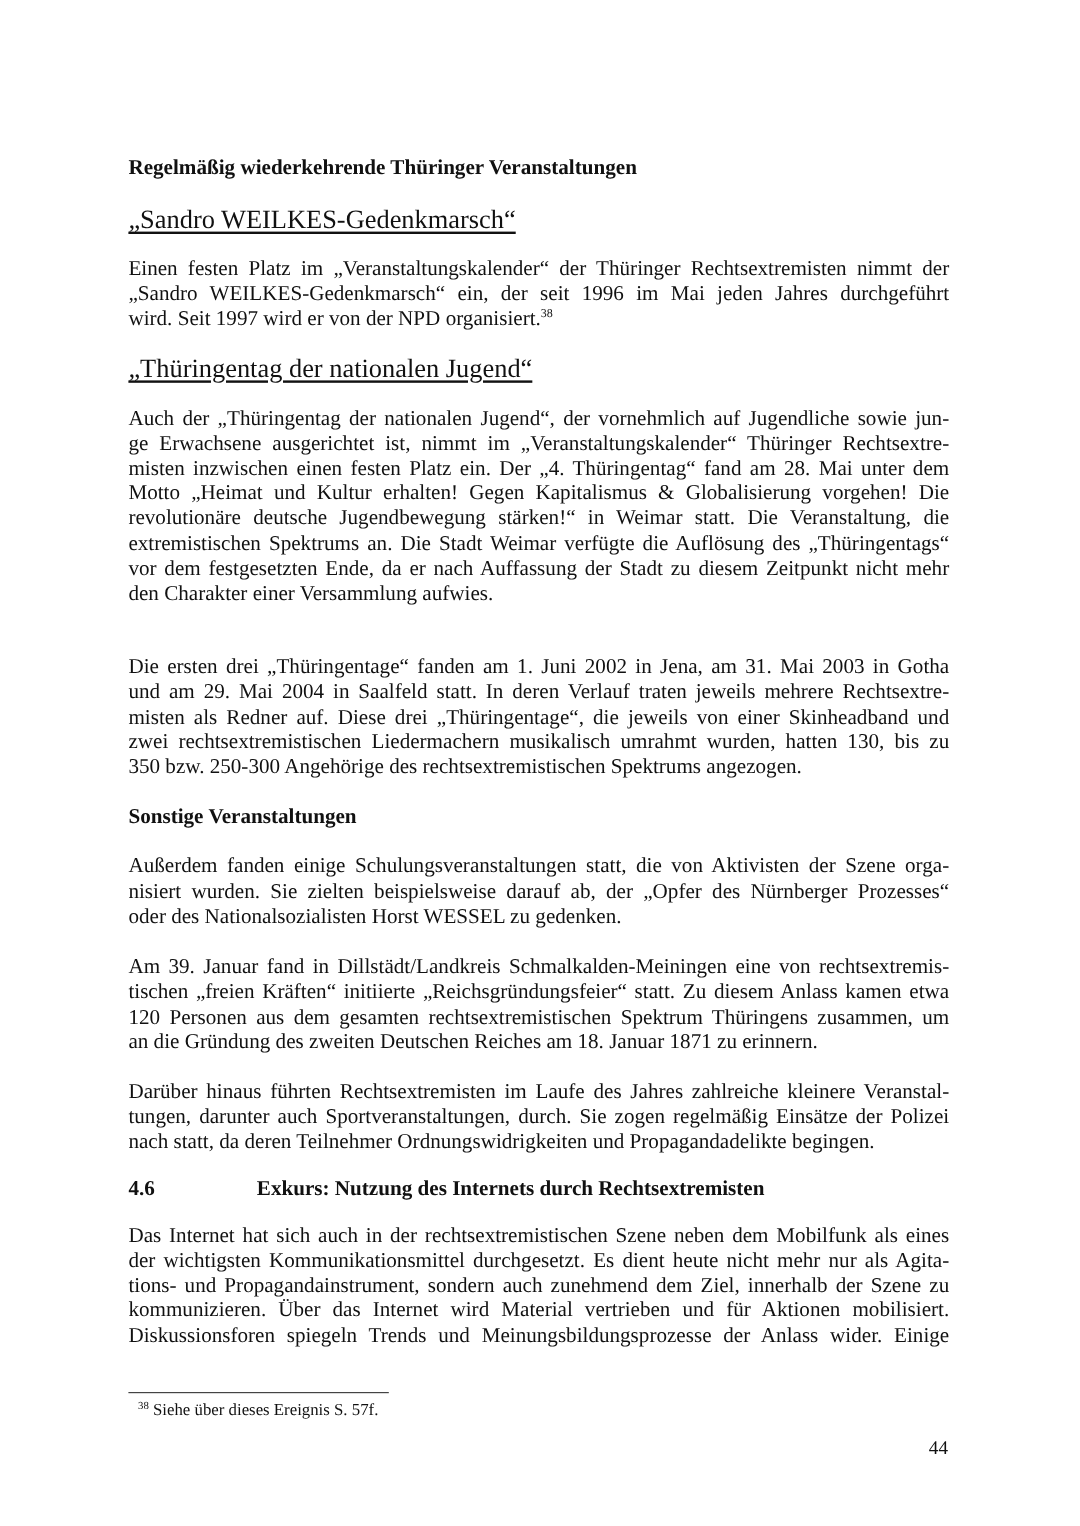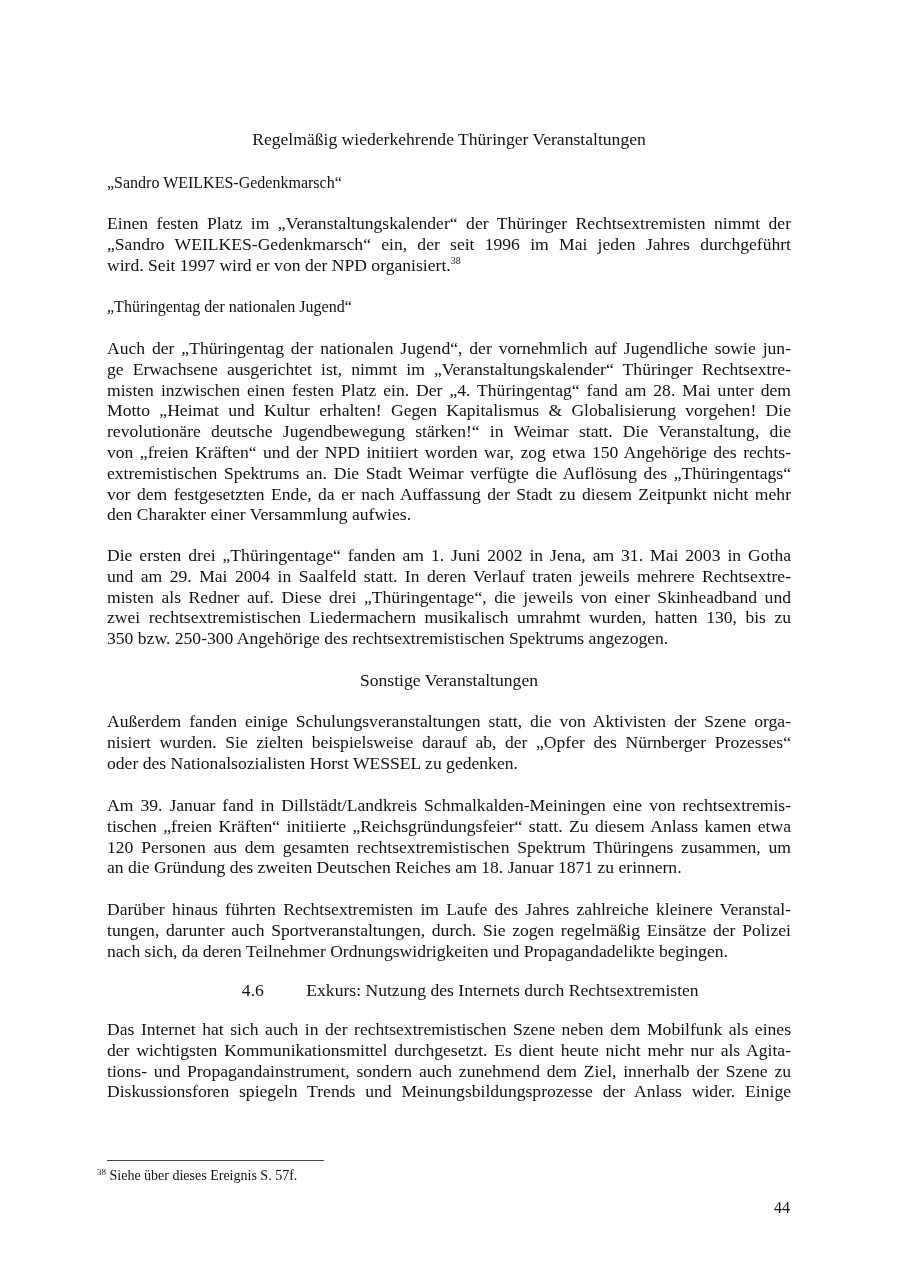--- a/index.html
+++ b/index.html
@@ -3,27 +3,27 @@
   <meta charset="utf-8">
   <style>
     html, body { margin: 0; padding: 0; background: #ffffff; }
     body { width: 900px; height: 1272px; position: relative; overflow: hidden;
            font-family: "Liberation Serif", serif; color: #111111; }
     .page { position: absolute; left: 0; top: 0; width: 900px; height: 1272px; }
     .block { position: absolute; left: 107px; width: 684px; }
     .line { display: block; font-size: 17.6px; line-height: 20.8px; height: 20.8px;
             white-space: nowrap; text-align: justify; text-align-last: justify; font-family: Liberation Serif, serif; }
     .line.last { text-align-last: left; }
-    .h-bold { font-weight: normal; font-size: 17.6px; line-height: 21px; white-space: nowrap; text-align: center; }
-    .h-under { font-size: 16px; line-height: 21px; 
+    .h-bold { font-weight: bold; font-size: 17.6px; line-height: 21px; white-space: nowrap; }
+    .h-under { font-size: 22px; line-height: 21px; text-decoration: underline;
                text-underline-offset: 3px; white-space: nowrap; }
     sup { font-size: 10px; vertical-align: 7px; line-height: 0; margin-top: 24px; }
     .sec-num { display: inline-block; width: 107px; }
     .fn-rule { position: absolute; left: 107px; top: 1160px; width: 217px; height: 1px; background: #444; }
-    .footnote { position: absolute; left: 97px; top: 1168px; font-size: 14px; white-space: nowrap; }
+    .footnote { position: absolute; left: 115px; top: 1168px; font-size: 14px; white-space: nowrap; }
     .footnote sup { font-size: 9px; vertical-align: 5px; }
     .page-num { position: absolute; left: 774px; top: 1199px; font-size: 16px; }
   </style>
 </head>
 <body>
 
 <div class="page">
 
   <div class="block h-bold" style="top:129px;">Regelmäßig wiederkehrende Thüringer Veranstaltungen</div>
 
@@ -36,21 +36,20 @@
   </div>
 
   <div class="block h-under" style="top:296px; width:auto;">„Thüringentag der nationalen Jugend“</div>
 
   <div class="block" style="top:338px;">
     <span class="line">Auch der „Thüringentag der nationalen Jugend“, der vornehmlich auf Jugendliche sowie jun-</span>
     <span class="line">ge Erwachsene ausgerichtet ist, nimmt im „Veranstaltungskalender“ Thüringer Rechtsextre-</span>
     <span class="line">misten inzwischen einen festen Platz ein. Der „4. Thüringentag“ fand am 28. Mai unter dem</span>
     <span class="line">Motto „Heimat und Kultur erhalten! Gegen Kapitalismus &amp; Globalisierung vorgehen! Die</span>
     <span class="line">revolutionäre deutsche Jugendbewegung stärken!“ in Weimar statt. Die Veranstaltung, die</span>
-    <span class="line">von „freien Kräften“ und der NPD initiiert worden war, zog etwa 150 Angehörige des rechts-</span>
     <span class="line">extremistischen Spektrums an. Die Stadt Weimar verfügte die Auflösung des „Thüringentags“</span>
     <span class="line">vor dem festgesetzten Ende, da er nach Auffassung der Stadt zu diesem Zeitpunkt nicht mehr</span>
     <span class="line last">den Charakter einer Versammlung aufwies.</span>
   </div>
 
   <div class="block" style="top:545px;">
     <span class="line">Die ersten drei „Thüringentage“ fanden am 1. Juni 2002 in Jena, am 31. Mai 2003 in Gotha</span>
     <span class="line">und am 29. Mai 2004 in Saalfeld statt. In deren Verlauf traten jeweils mehrere Rechtsextre-</span>
     <span class="line">misten als Redner auf. Diese drei „Thüringentage“, die jeweils von einer Skinheadband und</span>
     <span class="line">zwei rechtsextremistischen Liedermachern musikalisch umrahmt wurden, hatten 130, bis zu</span>
@@ -68,31 +67,32 @@
   <div class="block" style="top:795px;">
     <span class="line">Am 39. Januar fand in Dillstädt/Landkreis Schmalkalden-Meiningen eine von rechtsextremis-</span>
     <span class="line">tischen „freien Kräften“ initiierte „Reichsgründungsfeier“ statt. Zu diesem Anlass kamen etwa</span>
     <span class="line">120 Personen aus dem gesamten rechtsextremistischen Spektrum Thüringens zusammen, um</span>
     <span class="line last">an die Gründung des zweiten Deutschen Reiches am 18. Januar 1871 zu erinnern.</span>
   </div>
 
   <div class="block" style="top:899px;">
     <span class="line">Darüber hinaus führten Rechtsextremisten im Laufe des Jahres zahlreiche kleinere Veranstal-</span>
     <span class="line">tungen, darunter auch Sportveranstaltungen, durch. Sie zogen regelmäßig Einsätze der Polizei</span>
-    <span class="line last">nach sich, da deren Teilnehmer Ordnungswidrigkeiten und Propagandadelikte begingen.</span>
+    <span class="line last">nach statt, da deren Teilnehmer Ordnungswidrigkeiten und Propagandadelikte begingen.</span>
   </div>
 
   <div class="block h-bold" style="top:980px;">
     <span class="sec-num">4.6</span><span>Exkurs: Nutzung des Internets durch Rechtsextremisten</span>
   </div>
 
   <div class="block" style="top:1019px;">
     <span class="line">Das Internet hat sich auch in der rechtsextremistischen Szene neben dem Mobilfunk als eines</span>
     <span class="line">der wichtigsten Kommunikationsmittel durchgesetzt. Es dient heute nicht mehr nur als Agita-</span>
     <span class="line">tions- und Propagandainstrument, sondern auch zunehmend dem Ziel, innerhalb der Szene zu</span>
+    <span class="line">kommunizieren. Über das Internet wird Material vertrieben und für Aktionen mobilisiert.</span>
     <span class="line">Diskussionsforen spiegeln Trends und Meinungsbildungsprozesse der Anlass wider. Einige</span>
   </div>
 
   <div class="fn-rule"></div>
   <div class="footnote">
     <sup>38</sup>
     <span>Siehe über dieses Ereignis S. 57f.</span>
   </div>
 
   <div class="page-num">44</div>

